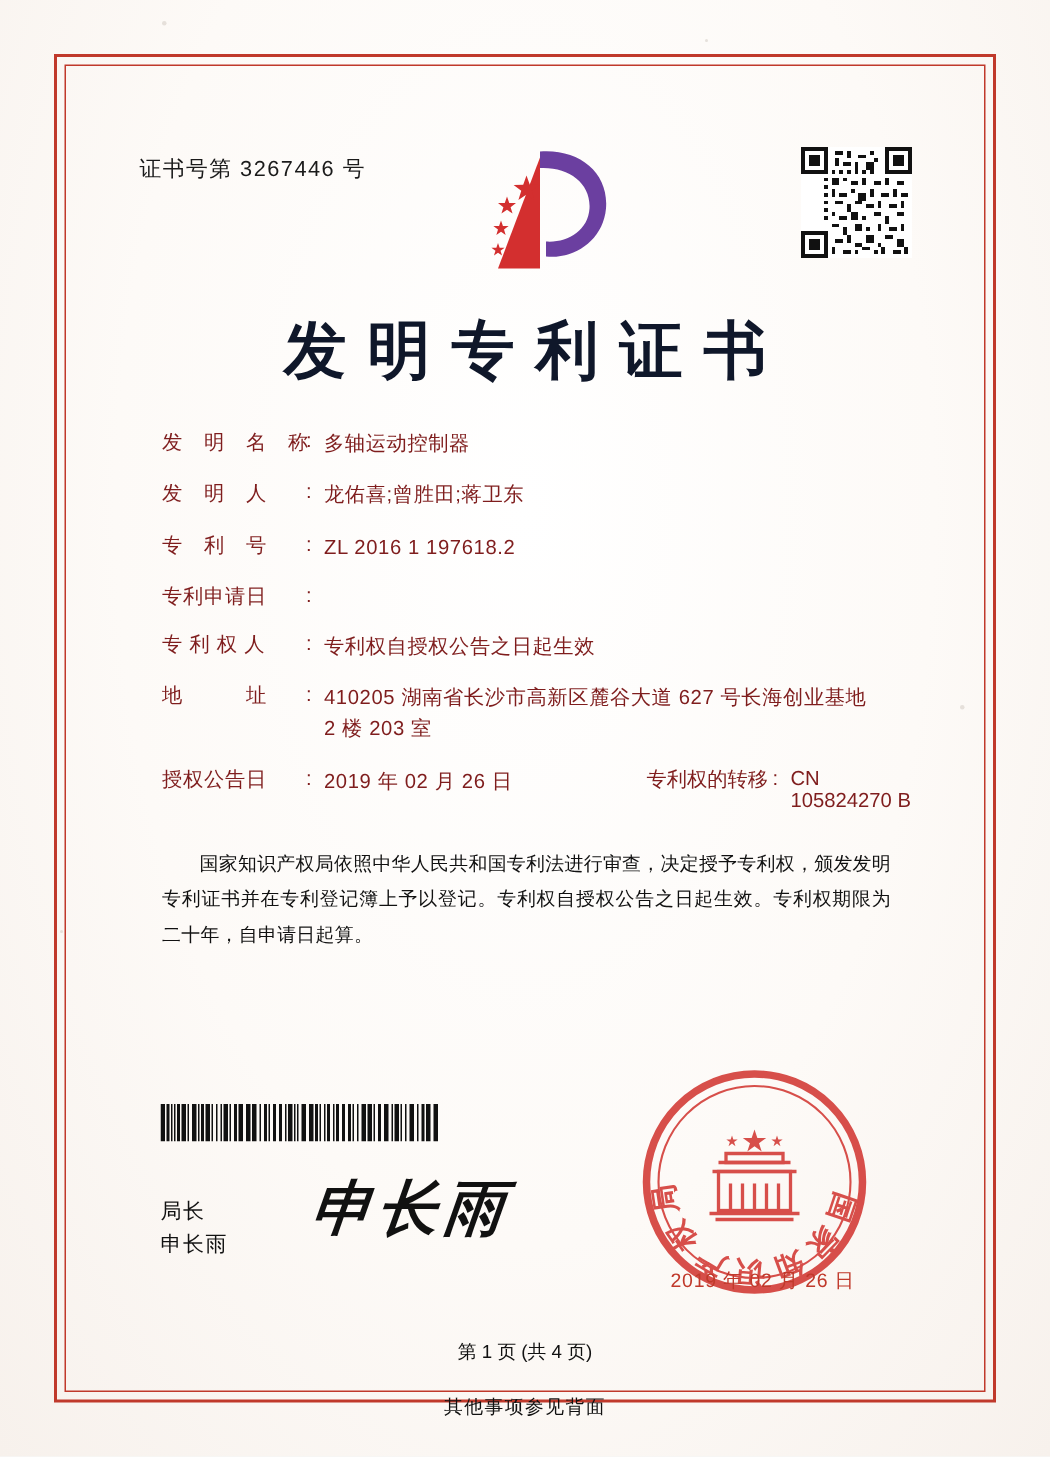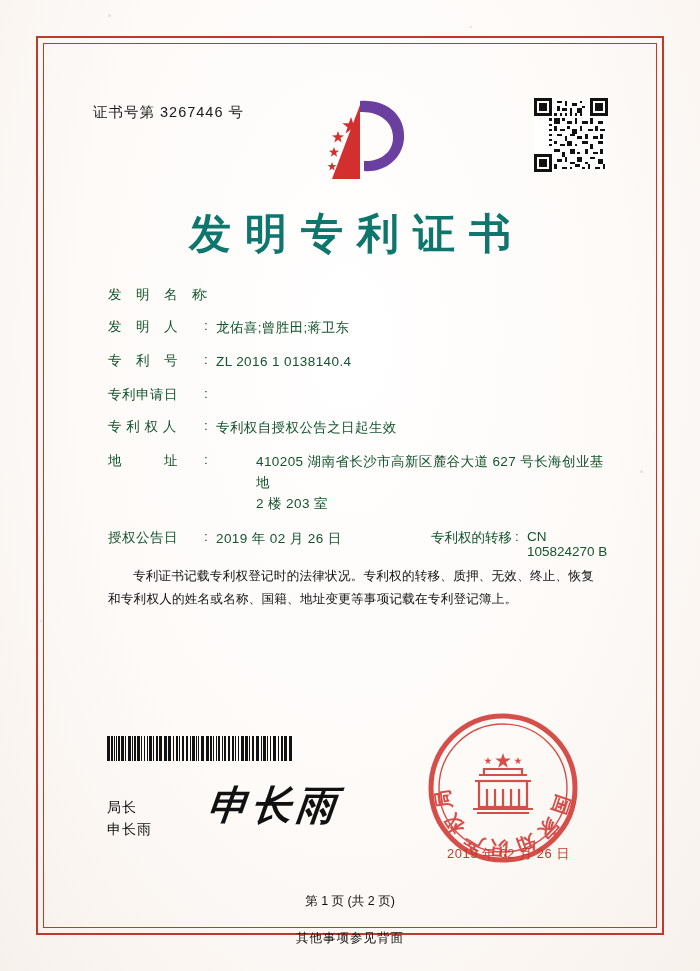--- a/index.html
+++ b/index.html
@@ -69,34 +69,34 @@
 
   
   .title {
     position: absolute;
     left: 0;
     right: 0;
     top: 206px;
     text-align: center;
     font-size: 42px;
     letter-spacing: 14px;
-    color: #0f766e;
+    color: #0f172a;
     font-weight: bold;
     font-family: "DejaVu Serif", serif;
     text-indent: 14px;
   }
 
   
   .fields {
     position: absolute;
     left: 108px;
     top: 286px;
     width: 500px;
     font-size: 13.5px;
-    color: #14532d;
+    color: #7f1d1d;
     font-family: "Liberation Sans", sans-serif;
   }
   .f-row {
     display: flex;
     align-items: flex-start;
     margin-bottom: 13.5px;
   }
   .f-label {
     width: 96px;
     flex: 0 0 96px;
@@ -362,58 +362,59 @@
       </g>
     </svg>
   </div>
 
   <div class="title">发明专利证书</div>
 
   <div class="fields">
     <div class="f-row">
       <span class="f-label">发　明　名　称</span>
       <span class="f-colon">:</span>
+      <span class="f-value">多轴运动控制器</span>
     </div>
     <div class="f-row">
       <span class="f-label">发　明　人</span>
       <span class="f-colon">:</span>
       <span class="f-value">龙佑喜;曾胜田;蒋卫东</span>
     </div>
     <div class="f-row">
       <span class="f-label">专　利　号</span>
       <span class="f-colon">:</span>
-      <span class="f-value">ZL 2016 1 0138140.4</span>
+      <span class="f-value">ZL 2016 1 197618.2</span>
     </div>
     <div class="f-row">
       <span class="f-label">专利申请日</span>
       <span class="f-colon">:</span>
     </div>
     <div class="f-row">
       <span class="f-label">专 利 权 人</span>
       <span class="f-colon">:</span>
       <span class="f-value">专利权自授权公告之日起生效</span>
     </div>
     <div class="f-row">
       <span class="f-label">地　　　址</span>
       <span class="f-colon">:</span>
-      <span class="f-value" style="white-space:pre-line;margin-left:40px;">410205 湖南省长沙市高新区麓谷大道 627 号长海创业基地
+      <span class="f-value" style="white-space:pre-line;">410205 湖南省长沙市高新区麓谷大道 627 号长海创业基地
 2 楼 203 室</span>
     </div>
     <div class="f-row two-col" style="margin-top:4px;">
       <span class="f-label">授权公告日</span>
       <span class="f-colon">:</span>
       <span class="f-value">2019 年 02 月 26 日</span>
       <span class="f-label2">专利权的转移</span>
       <span class="f-colon">:</span>
       <span class="f-value2">CN 105824270 B</span>
     </div>
   </div>
 
   <div class="paras">
-    <p>专利证书记载专利权登记时的法律状况。专利权的转移、质押、无效、终止、恢复和专利权人的姓名或名称、国籍、地址变更等事项记载在专利登记簿上。</p>
+    <p>国家知识产权局依照中华人民共和国专利法进行审查，决定授予专利权，颁发发明专利证书并在专利登记簿上予以登记。专利权自授权公告之日起生效。专利权期限为二十年，自申请日起算。</p>
   </div>
 
   <div class="barcode" id="barcode">
       <i style="width: 3px;"></i>
       <i style="width: 1px; background: transparent;"></i>
       <i style="width: 2px;"></i>
       <i style="width: 1px; background: transparent;"></i>
       <i style="width: 1px;"></i>
       <i style="width: 1px; background: transparent;"></i>
       <i style="width: 1px;"></i>
@@ -555,15 +556,15 @@
 
   <div class="sig-label">
     <div>局长</div>
     <div>申长雨</div>
   </div>
 
   <div class="sig-script">申长雨</div>
 
   <div class="seal-date">2019 年 02 月 26 日</div>
 
-  <div class="page-no">第 1 页 (共 2 页)</div>
+  <div class="page-no">第 1 页 (共 4 页)</div>
   <div class="footnote">其他事项参见背面</div>
 </div>
 
 </body></html>

